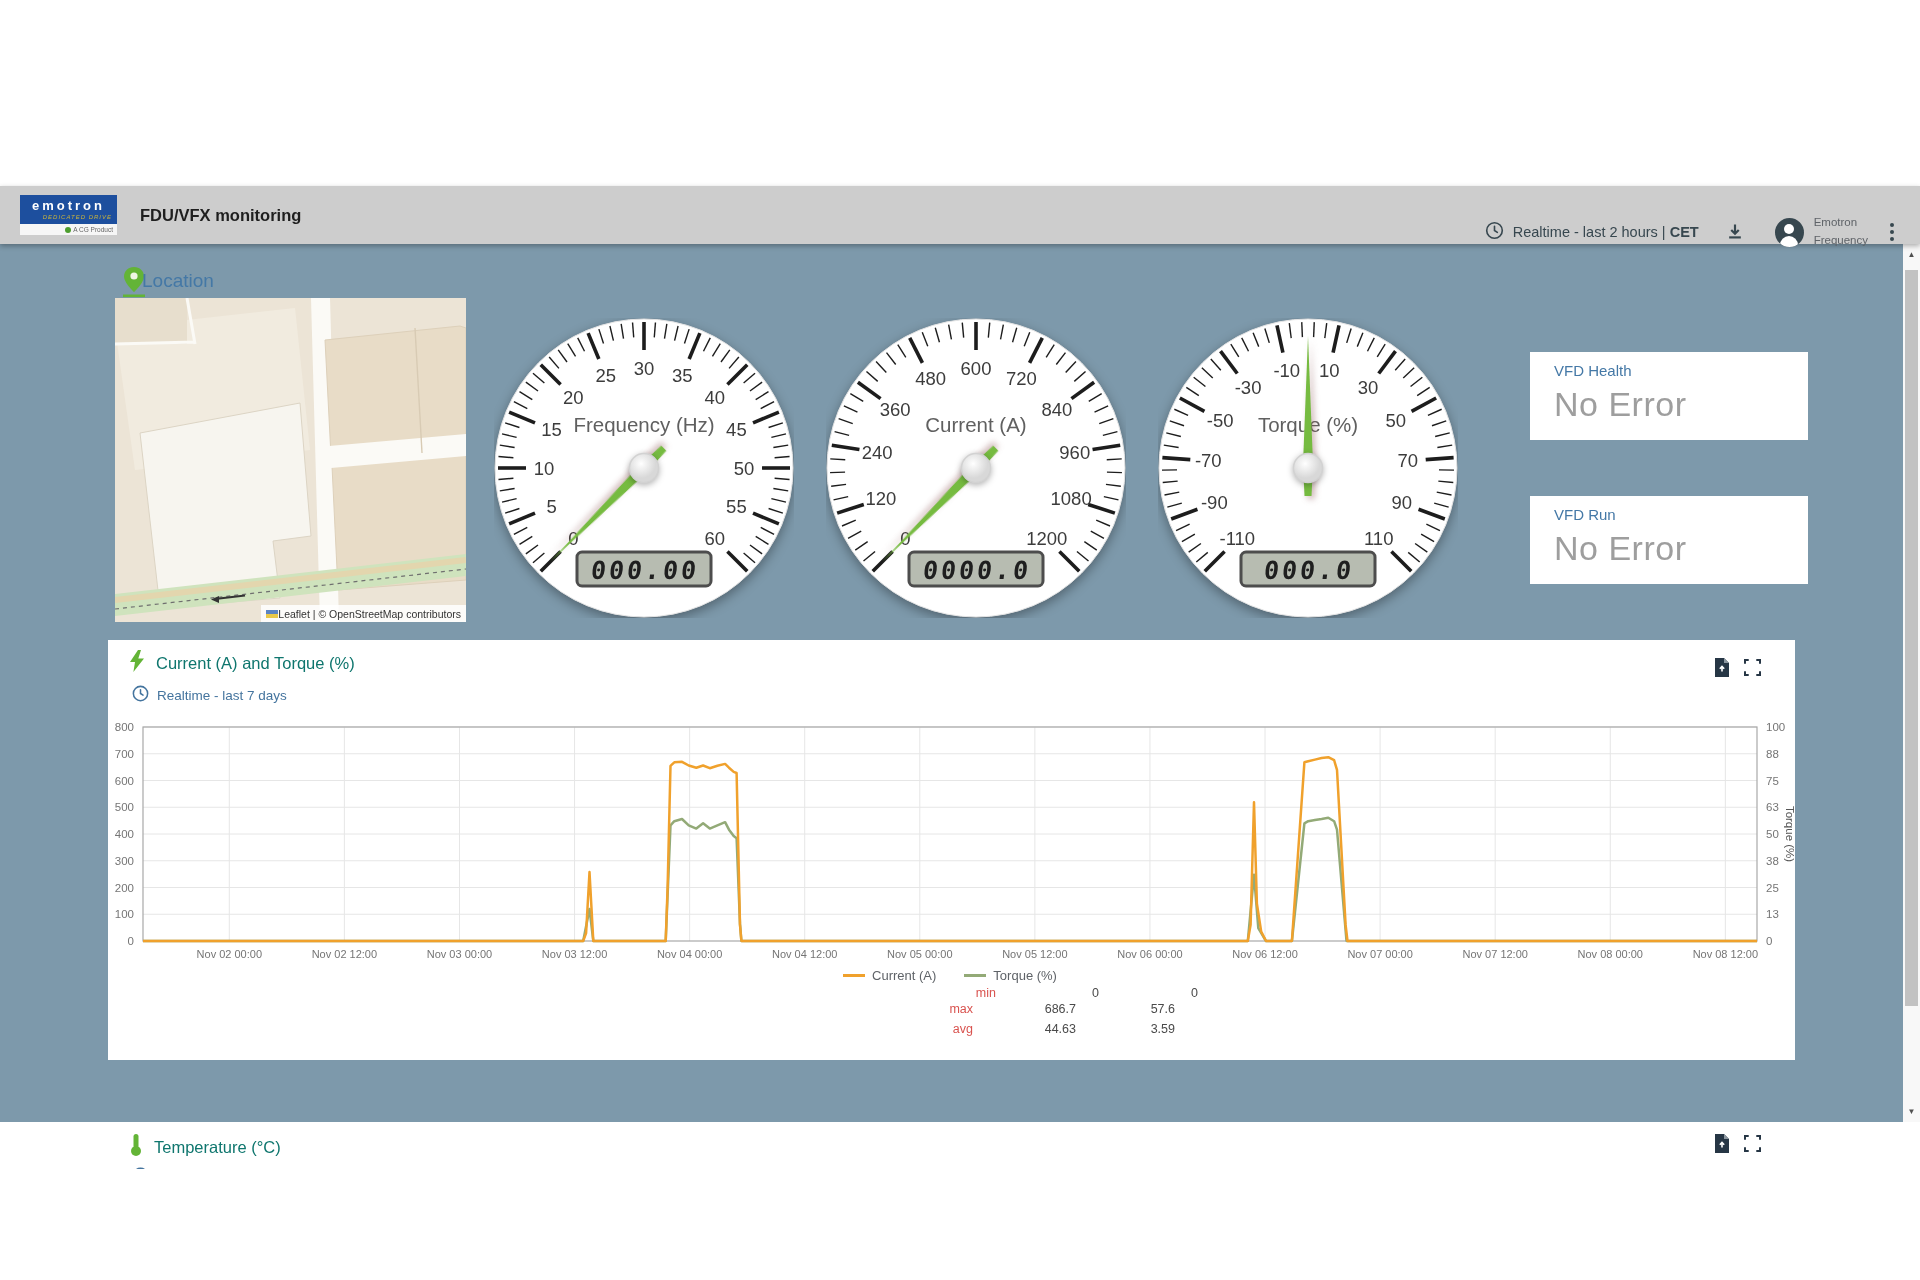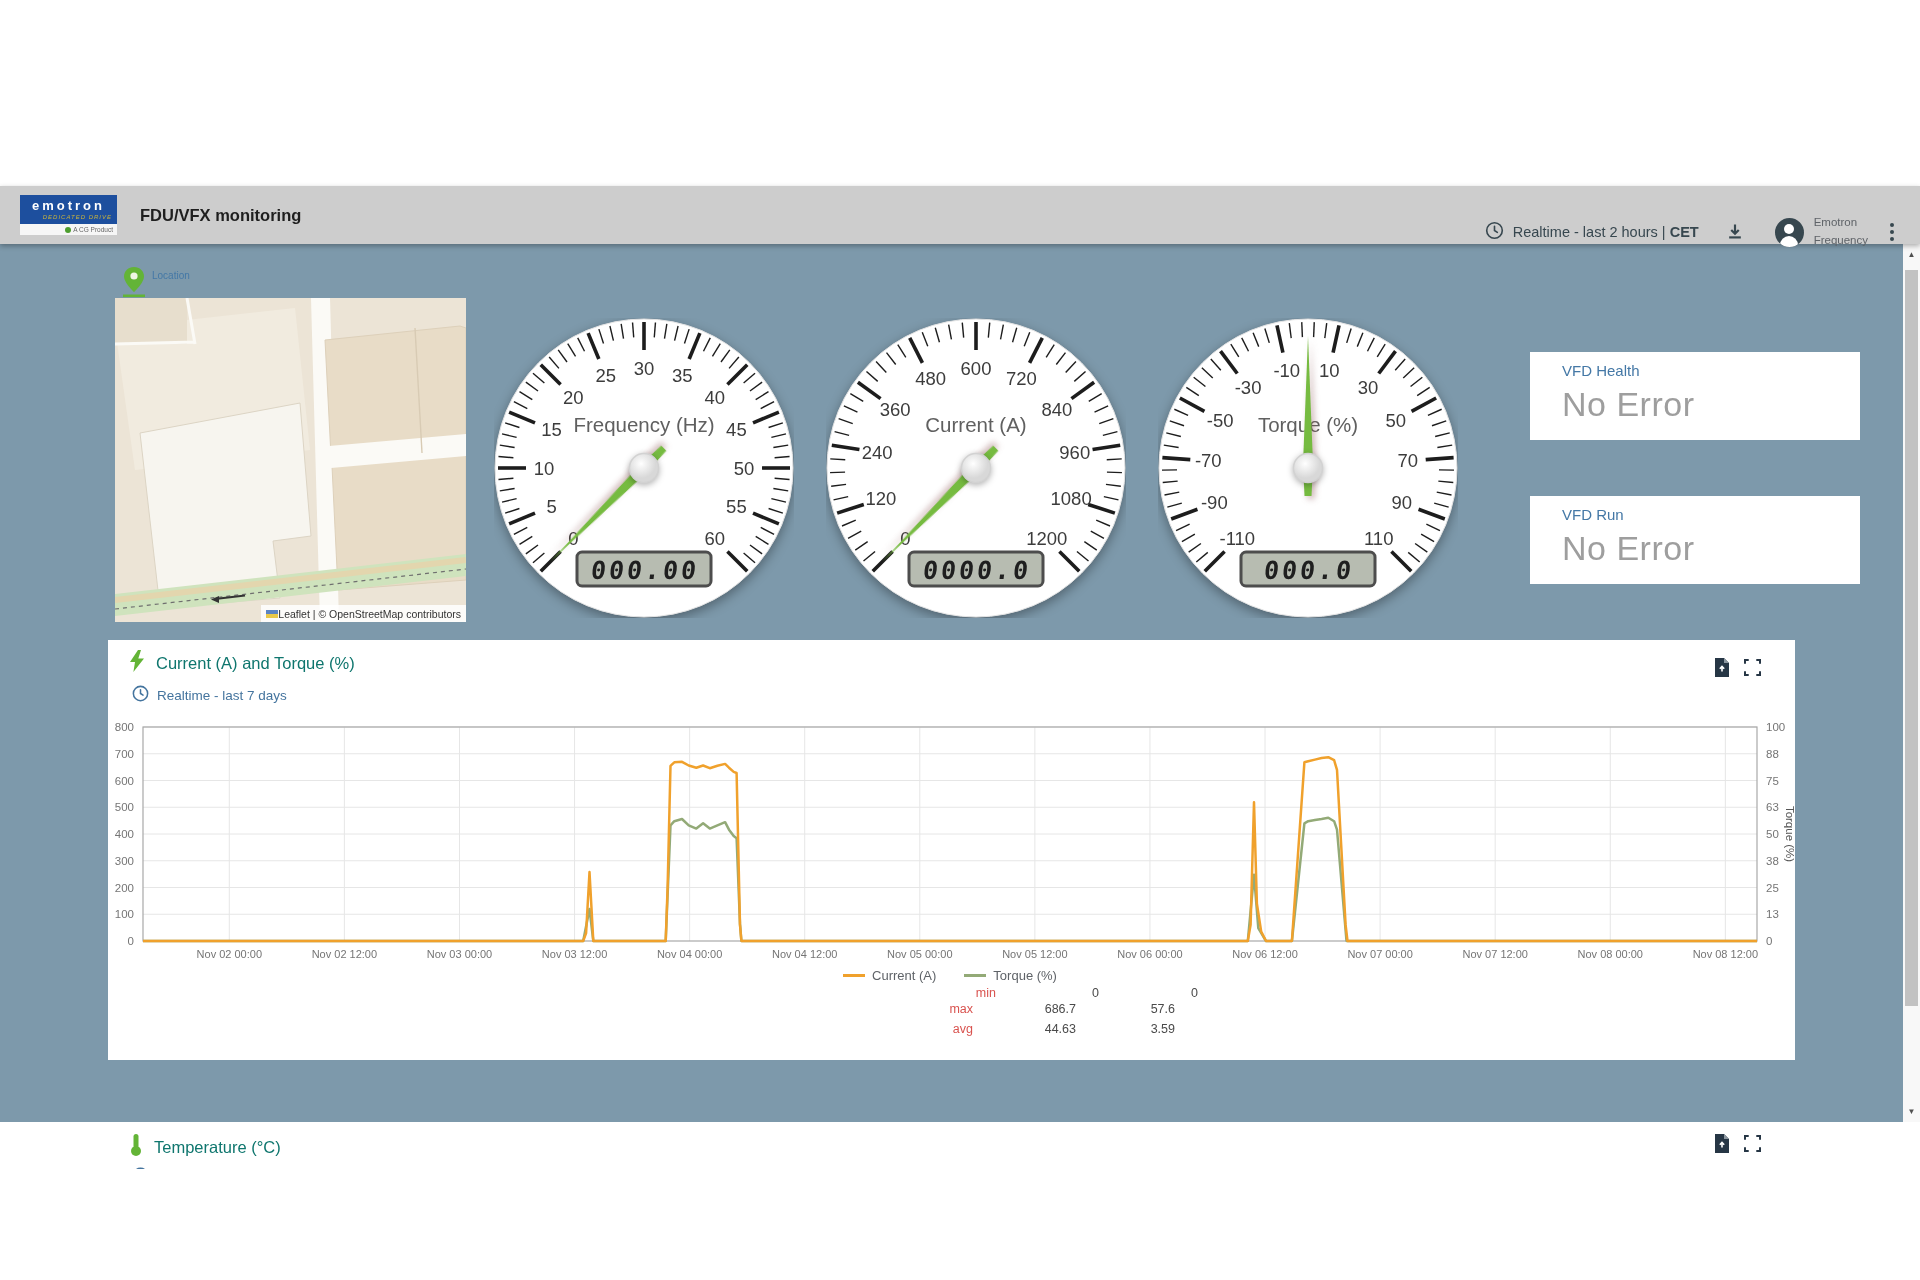--- a/index.html
+++ b/index.html
@@ -22,26 +22,26 @@
   .avatar{width:29px;height:29px;border-radius:50%;background:#37474f;position:relative;overflow:hidden;}
   .avatar::before{content:"";position:absolute;left:50%;top:6px;transform:translateX(-50%);width:10px;height:10px;border-radius:50%;background:#fff;}
   .avatar::after{content:"";position:absolute;left:50%;top:18px;transform:translateX(-50%);width:18px;height:12px;border-radius:9px 9px 0 0;background:#fff;}
   .user-name{font-size:11.5px;color:#5f6368;line-height:1.55;margin-left:10px;}
   .kebab{display:flex;flex-direction:column;gap:3px;margin:0 22px 0 18px;cursor:pointer;padding:4px;}
   .kebab i{width:4px;height:4px;border-radius:50%;background:#37474f;}
   .icon-btn{cursor:pointer;display:flex;align-items:center;}
 
   
   .content{position:absolute;left:0;top:244px;width:1903px;height:878px;background:#7d99ab;}
-  .loc-label{position:absolute;left:152px;top:26px;font-size:10px;color:#4478a6;}
+  .loc-label{position:absolute;left:142px;top:26px;font-size:19px;color:#4478a6;}
   .map{position:absolute;left:115px;top:54px;width:351px;height:324px;cursor:grab;background:#ece4d6;}
   .gauge{position:absolute;width:300px;height:300px;top:74px;}
   .g1{left:494px;} .g2{left:826px;} .g3{left:1158px;}
 
-  .card{position:absolute;left:1530px;width:330px;height:88px;background:#fff;padding:10px 32px;}
+  .card{position:absolute;left:1530px;width:278px;height:88px;background:#fff;padding:10px 24px;}
   .card-title{font-size:15px;color:#4478a6;}
   .card-value{font-size:34px;font-weight:200;color:#9e9e9e;margin-top:6px;letter-spacing:.5px;}
 
   .panel{position:absolute;left:108px;width:1687px;background:#fff;}
   .panel-title{position:absolute;left:22px;top:10px;display:flex;align-items:center;gap:12px;font-size:16.5px;color:#0f766e;}
   .panel-sub{position:absolute;left:24px;top:45px;display:flex;align-items:center;gap:8px;font-size:13.5px;color:#44749e;}
   .panel-icons{position:absolute;right:34px;top:18px;display:flex;gap:14px;align-items:center;}
 
   .legend{position:absolute;left:35px;top:328px;width:1614px;display:flex;justify-content:center;gap:28px;font-size:13px;color:#5f6368;}
   .legend-item{display:flex;align-items:center;gap:7px;cursor:pointer;}

